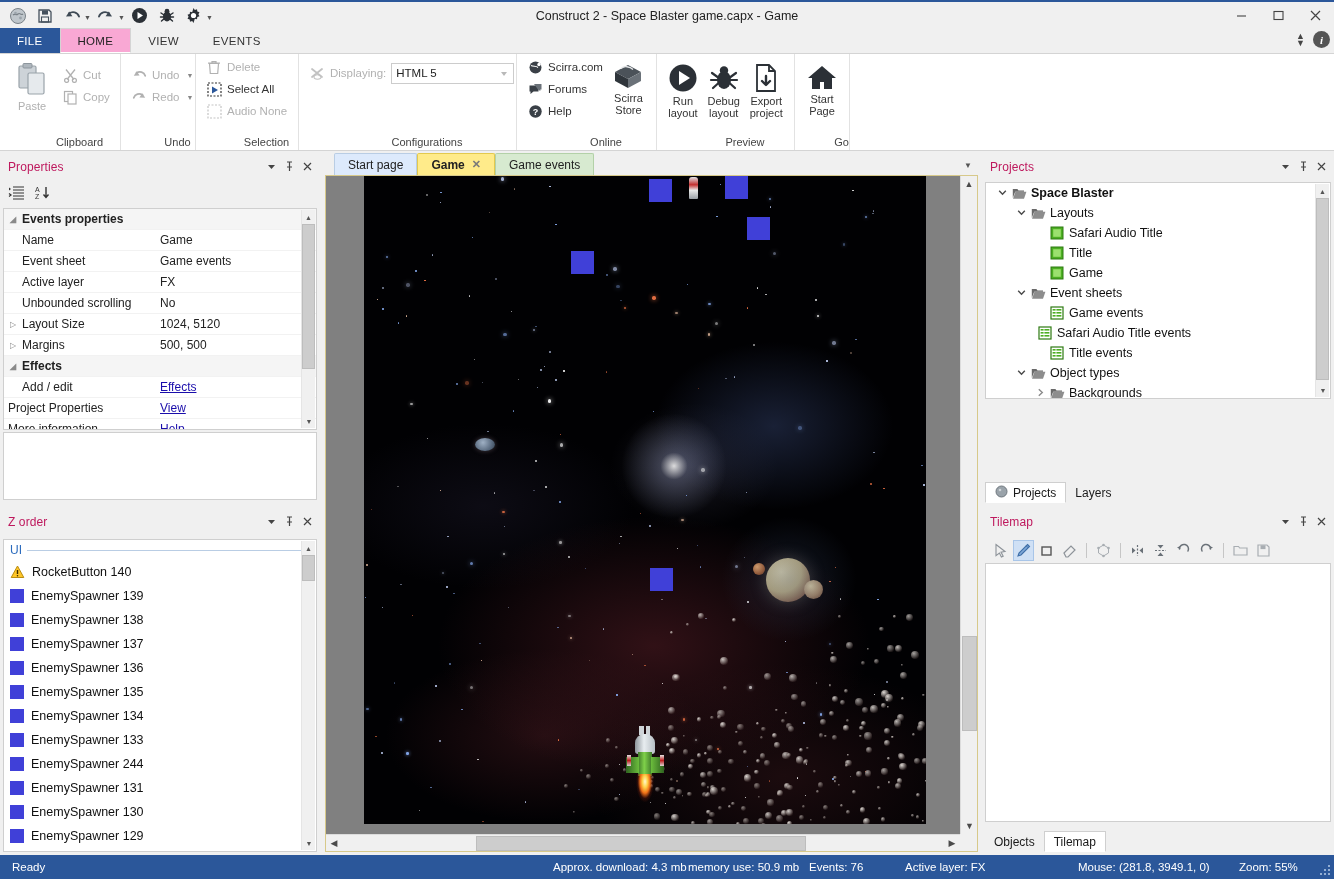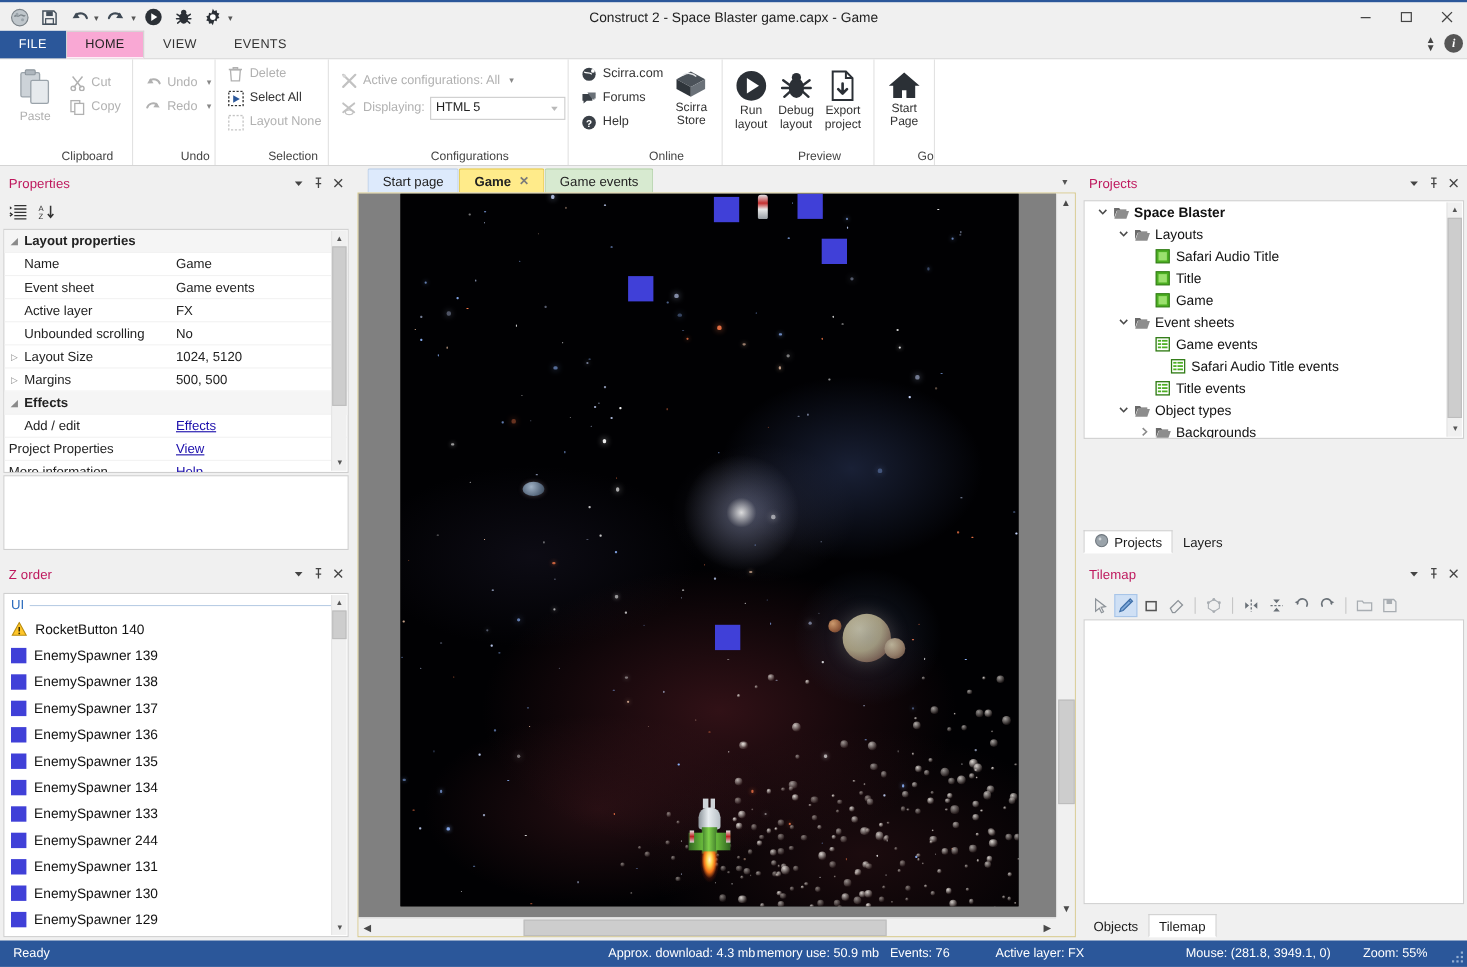--- a/index.html
+++ b/index.html
@@ -431,40 +431,30 @@
                 </svg>
             </span>
             <span>Select All</span>
           </div>
           <div class="small-btn disabled">
             <span class="ico">
               <svg width="15" height="15" viewBox="0 0 15 15">
                   <rect x="1" y="1" width="13" height="13" fill="none" stroke="#c4c4c4" stroke-width="1.2" stroke-dasharray="2 1.5"></rect>
                 </svg>
             </span>
-            <span>Layout None</span>
+            <span>Audio None</span>
           </div>
         </div>
       </div>
       <div class="rgroup-label">Selection</div>
     </div>
 
     <div class="rgroup" style="width:218px">
       <div class="rgroup-body" style="padding-top:8px">
         <div class="col" style="gap:3px">
-          <div class="small-btn disabled">
-            <span class="ico">
-              <svg width="15" height="15" viewBox="0 0 15 15">
-                  <path d="M2 2l11 11M13 2L2 13" stroke="#c2c2c2" stroke-width="2" fill="none" stroke-linecap="round"></path>
-                  <circle cx="3" cy="3" r="1.6" fill="#d6d6d6"></circle>
-                </svg>
-            </span>
-            <span>Active configurations: All</span>
-            <span class="dd-caret">▼</span>
-          </div>
           <div class="small-btn disabled">
             <span class="ico">
               <svg width="15" height="15" viewBox="0 0 15 15">
                   <path d="M2 3l10 8M12 3L2 11" stroke="#c2c2c2" stroke-width="1.8" fill="none" stroke-linecap="round"></path>
                   <ellipse cx="7.5" cy="11" rx="3.5" ry="2.2" fill="none" stroke="#c2c2c2" stroke-width="1.1"></ellipse>
                 </svg>
             </span>
             <span>Displaying:</span>
             <span class="sel-wrap">
               <select class="htmlsel">
@@ -608,21 +598,21 @@
               <text x="1" y="14" font-size="7" font-family="sans-serif" fill="#333">Z</text>
               <path d="M12 2v10M9.5 9.5L12 12.5l2.5-3" stroke="#333" stroke-width="1.4" fill="none"></path>
             </svg>
         </div>
       </div>
 
       <div class="prop-grid">
         <div id="prop-rows">
             <div class="prow group">
               <span class="twisty">◢</span>
-              <span class="pname">Layout properties</span>
+              <span class="pname">Events properties</span>
               <span class="pval"></span>
             </div>
             <div class="prow">
               <span class="twisty"></span>
               <span class="pname">Name</span>
               <span class="pval">Game</span>
             </div>
             <div class="prow">
               <span class="twisty"></span>
               <span class="pname">Event sheet</span>
@@ -1361,21 +1351,21 @@
                   <rect x="2.6" y="3" width="3" height="1.6" fill="#4caf22"></rect>
                   <rect x="6.4" y="3" width="5" height="1.6" fill="#4caf22"></rect>
                   <rect x="2.6" y="6" width="3" height="1.6" fill="#4caf22"></rect>
                   <rect x="6.4" y="6" width="5" height="1.6" fill="#4caf22"></rect>
                   <rect x="2.6" y="9" width="3" height="1.6" fill="#4caf22"></rect>
                   <rect x="6.4" y="9" width="5" height="1.6" fill="#4caf22"></rect>
                 </svg>
               </span>
               <span class="tl">Game events</span>
             </div>
-            <div class="tnode" style="padding-left: 60px;">
+            <div class="tnode" style="padding-left: 34px;">
               <span class="exp"></span>
               <span class="ti">
                 <svg width="14" height="14" viewBox="0 0 14 14">
                   <rect x="1" y="1" width="12" height="12" fill="#fff" stroke="#2e7a12" stroke-width="1.2"></rect>
                   <rect x="2.6" y="3" width="3" height="1.6" fill="#4caf22"></rect>
                   <rect x="6.4" y="3" width="5" height="1.6" fill="#4caf22"></rect>
                   <rect x="2.6" y="6" width="3" height="1.6" fill="#4caf22"></rect>
                   <rect x="6.4" y="6" width="5" height="1.6" fill="#4caf22"></rect>
                   <rect x="2.6" y="9" width="3" height="1.6" fill="#4caf22"></rect>
                   <rect x="6.4" y="9" width="5" height="1.6" fill="#4caf22"></rect>

